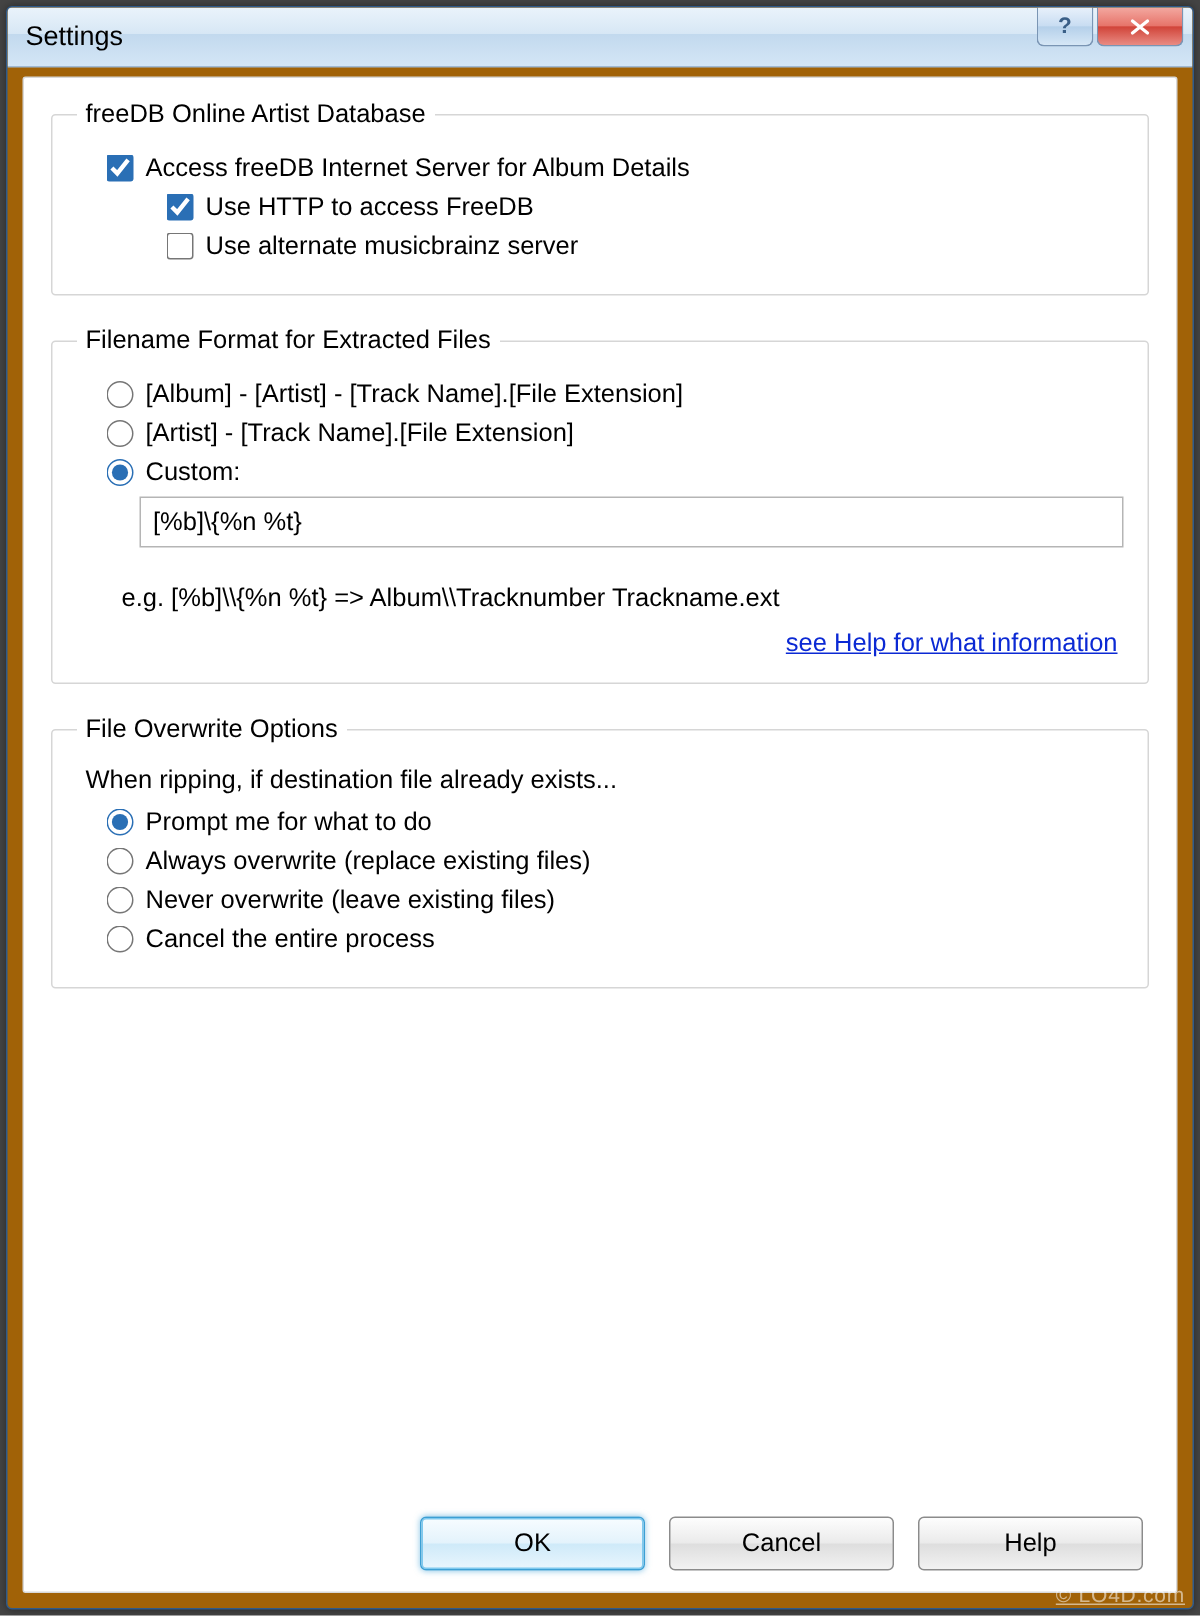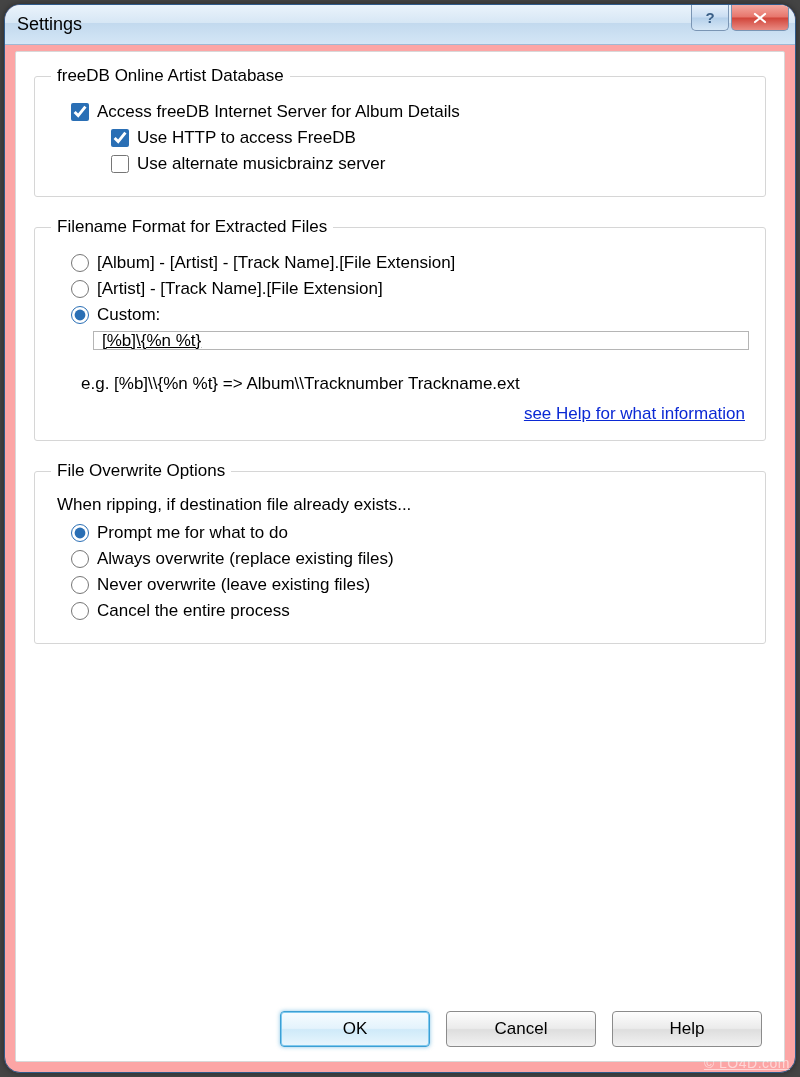--- a/index.html
+++ b/index.html
@@ -9,23 +9,23 @@
     font-family: "Segoe UI", Tahoma, sans-serif;
     font-size: 17px;
     background: #444;
     width: 800px;
     height: 1077px;
     position: relative;
   }
   .window {
     position: absolute;
     left: 4px; top: 4px; right: 4px; bottom: 4px;
-    background: #fca5a5;
+    background: #a16207;
     border: 1px solid #2f5a8a;
-    border-radius: 16px;
+    border-radius: 4px;
     overflow: hidden;
     box-shadow: 0 0 6px rgba(0,0,0,0.4);
   }
   .titlebar {
     height: 40px;
     background: linear-gradient(to bottom,#eaf3fb 0%,#d7e7f5 45%,#c2d9ee 46%,#d4e6f6 100%);
     border-bottom: 1px solid #9fb9d4;
     display: flex;
     align-items: center;
     padding: 0 0 0 12px;
@@ -99,27 +99,26 @@
   .indent2 { margin-left: 48px; }
   .indent3 { margin-left: 30px; }
   input[type=checkbox].win, input[type=radio].win {
     width: 18px; height: 18px;
     accent-color: #2a6fb5;
     margin: 0;
   }
   .label { color: #000; }
   .textfield {
     width: 100%;
-    height: 19px;
+    height: 34px;
     border: 1px solid #b5b5b5;
     padding: 4px 8px;
     font-family: inherit;
     font-size: 17px;
     background: #fff;
-    text-decoration: underline;
   }
   .hint {
     margin: 24px 0 0 30px;
     color: #000;
   }
   .linkrow {
     text-align: right;
     margin: 10px 4px 0 0;
   }
   .linkrow a {

